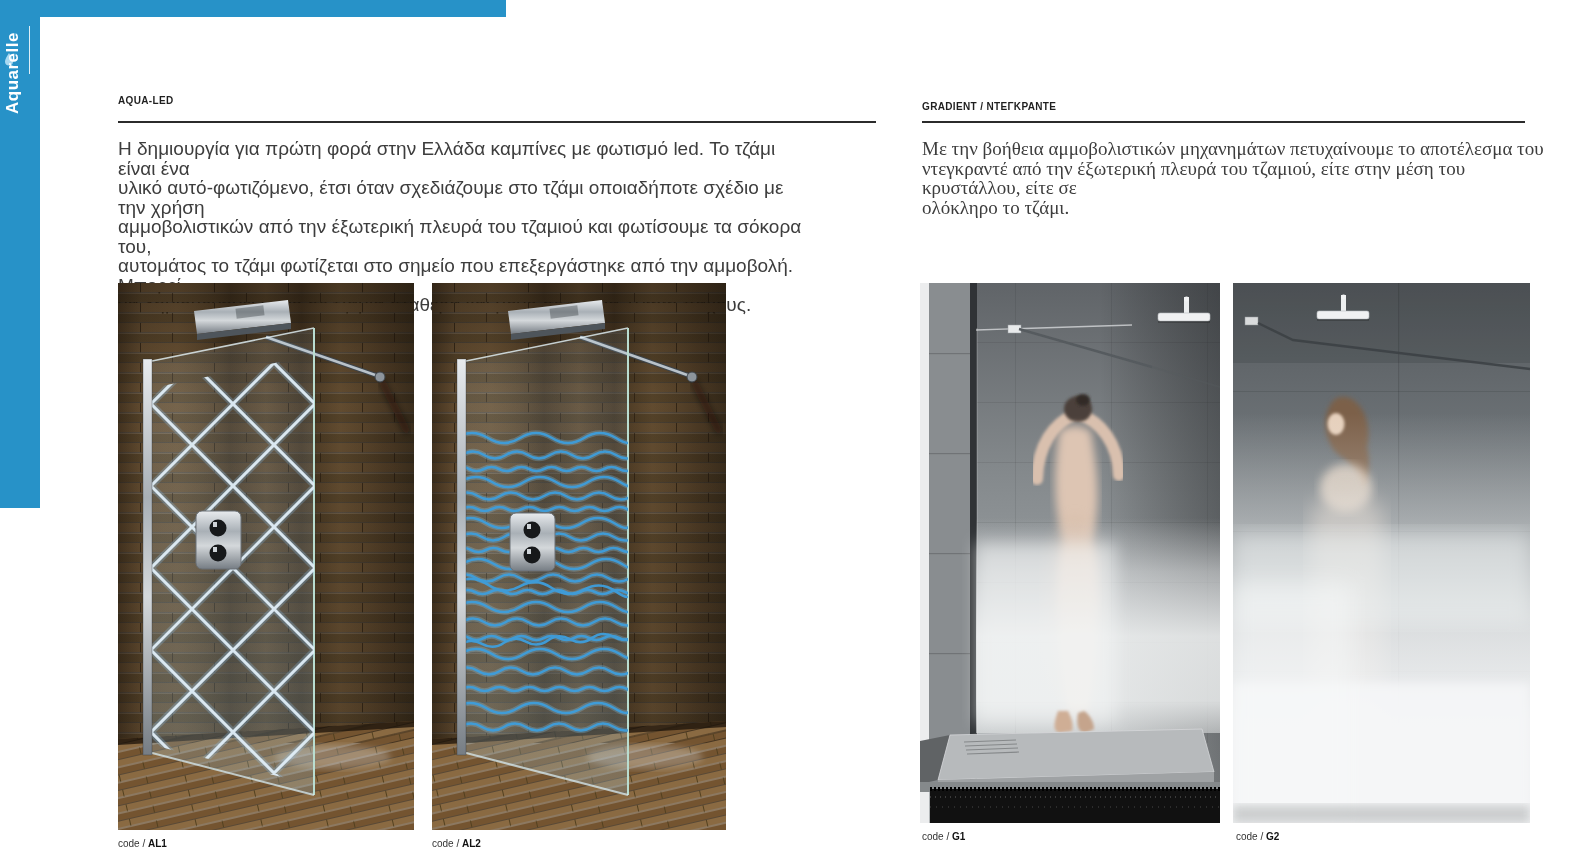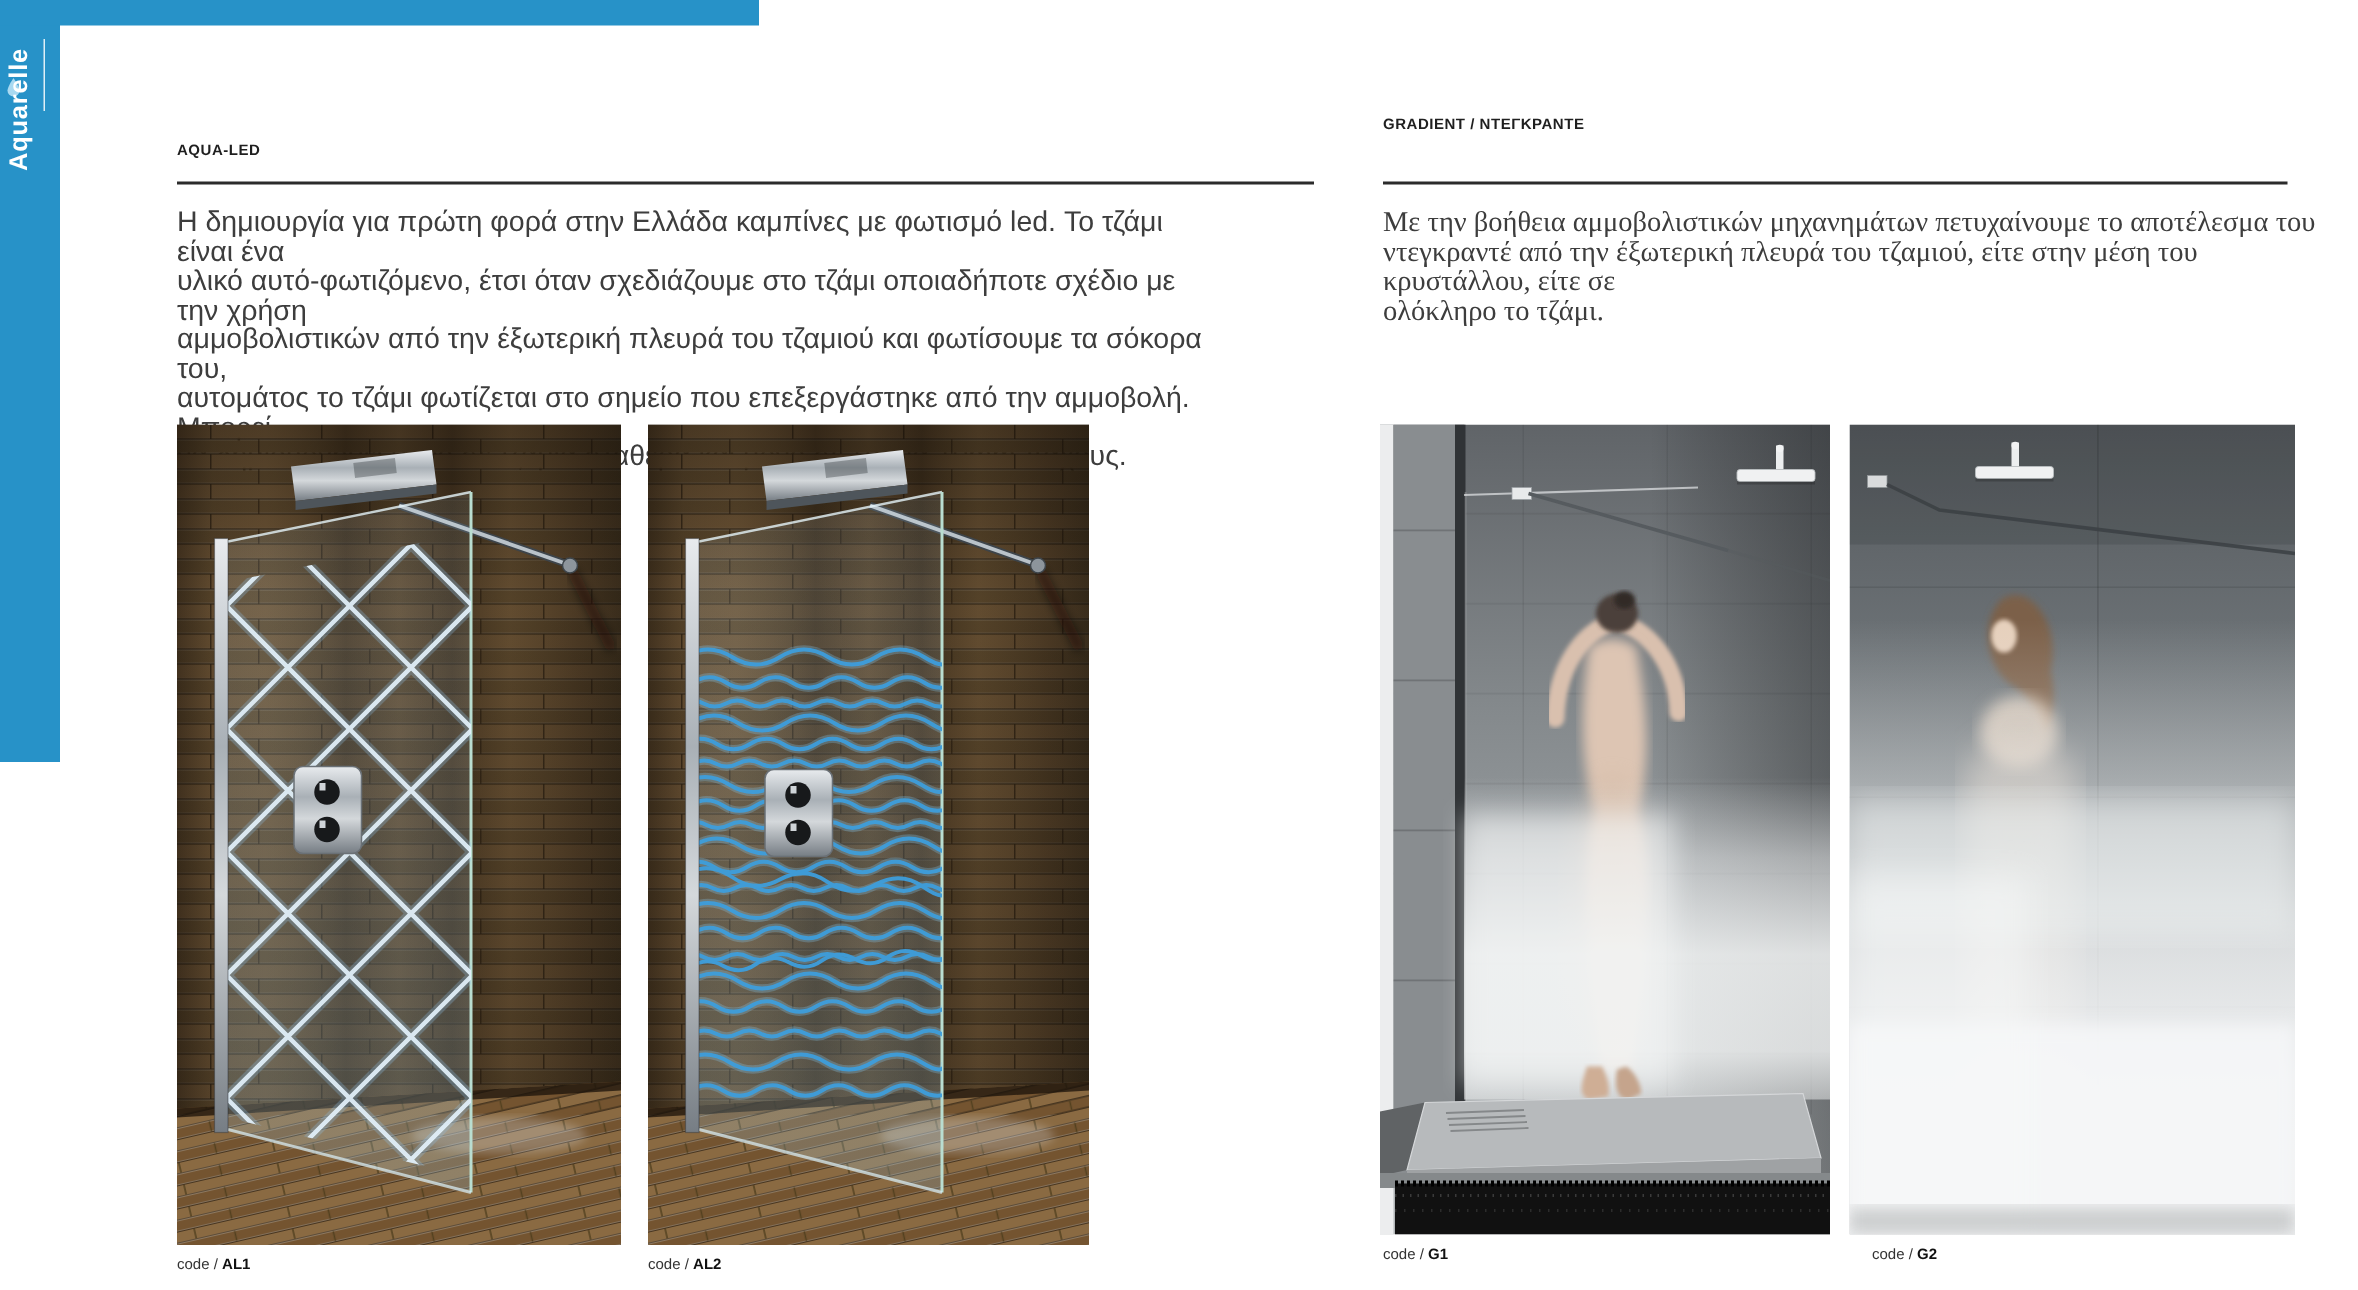--- a/index.html
+++ b/index.html
@@ -34,21 +34,21 @@
 <div class="abs brand-underline"></div>
 
 <div class="abs section-title" style="left:118px;top:95px;">AQUA-LED</div>
 <div class="abs rule" style="left:118px;top:121px;width:758px;"></div>
 <div class="abs body-text" style="left:118px;top:139px;width:690px;">Η δημιουργία για πρώτη φορά στην Ελλάδα καμπίνες με φωτισμό led. Το τζάμι είναι ένα
 υλικό αυτό-φωτιζόμενο, έτσι όταν σχεδιάζουμε στο τζάμι οποιαδήποτε σχέδιο με την χρήση
 αμμοβολιστικών από την έξωτερική πλευρά του τζαμιού και φωτίσουμε τα σόκορα του,
 αυτομάτος το τζάμι φωτίζεται στο σημείο που επεξεργάστηκε από την αμμοβολή. Μπορεί
 να δημιουργηθεί μόνο σε τζάμια σταθερά και μόνο σε τζάμια 10mm πάχους.</div>
 
-<div class="abs section-title" style="left:922px;top:78px;text-align:center;">GRADIENT / ΝΤΕΓΚΡΑΝΤΕ</div>
+<div class="abs section-title" style="left:922px;top:101px;text-align:center;">GRADIENT / ΝΤΕΓΚΡΑΝΤΕ</div>
 <div class="abs rule" style="left:922px;top:121px;width:603px;"></div>
 <div class="abs body-text" style="left:922px;top:139px;width:630px;font-family:Liberation Serif, serif;">Με την βοήθεια αμμοβολιστικών μηχανημάτων πετυχαίνουμε το αποτέλεσμα του
 ντεγκραντέ από την έξωτερική πλευρά του τζαμιού, είτε στην μέση του κρυστάλλου, είτε σε
 ολόκληρο το τζάμι.</div>
 
 <figure class="abs" style="left:118px;top:283px;width:296px;height:547px;margin:0;">
 <div class="product-image">
 <svg viewBox="0 0 296 547" preserveAspectRatio="none">
 <defs>
   <pattern id="a1pl" width="74" height="20" patternUnits="userSpaceOnUse">
@@ -464,16 +464,16 @@
   <b>AL1</b>
 </div>
 <div class="abs caption" style="left:432px;top:838px;">
   <span>code /</span>
   <b>AL2</b>
 </div>
 <div class="abs caption" style="left:922px;top:831px;text-align:right;">
   <span>code /</span>
   <b>G1</b>
 </div>
-<div class="abs caption" style="left:1236px;top:831px;margin-left:12px;">
+<div class="abs caption" style="left:1236px;top:831px;">
   <span>code /</span>
   <b>G2</b>
 </div>
 
 </body></html>

